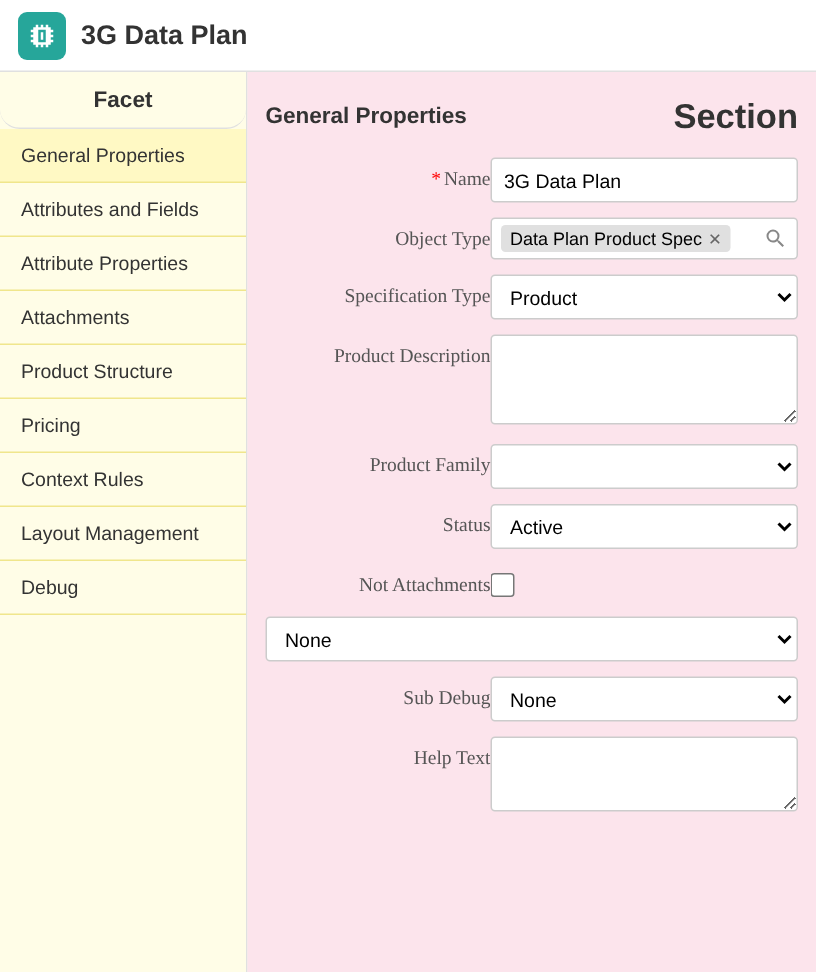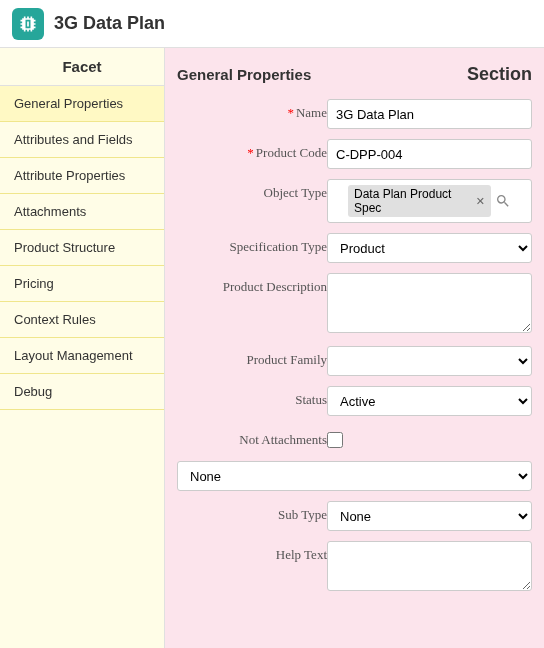--- a/index.html
+++ b/index.html
@@ -36,20 +36,21 @@
       flex-shrink: 0;
       padding-top: 0;
     }
     .sidebar-facet-label {
       text-align: center;
       font-weight: bold;
       font-size: 15px;
       padding: 10px 0;
       color: #333;
       border-bottom: 1px solid #e0e0e0;
+      border-radius: 13px;
     }
     .sidebar-item {
       padding: 10px 14px;
       cursor: pointer;
       color: #333;
       font-size: 13px;
       border-bottom: 1px solid #f0e68c;
     }
     .sidebar-item.active {
       background: #fff9c4;
@@ -68,21 +69,21 @@
       justify-content: space-between;
       align-items: center;
       margin-bottom: 14px;
     }
     .section-header .left-title {
       font-size: 15px;
       font-weight: 600;
       color: #333;
     }
     .section-header .right-title {
-      font-size: 18px;
+      font-size: 23px;
       font-weight: bold;
       color: #333;
     }
 
     
     .form-row {
       display: flex;
       align-items: flex-start;
       margin-bottom: 10px;
     }
@@ -130,22 +131,22 @@
       background: #fff;
       height: 30px;
       appearance: auto;
     }
     .object-type-field {
       display: flex;
       align-items: center;
       background: #fff;
       border: 1px solid #ccc;
       border-radius: 3px;
-      padding: 2px 20px;
-      height: 44px;
+      padding: 2px 6px;
+      height: 28px;
     }
     .object-type-tag {
       background: #e0e0e0;
       border-radius: 3px;
       padding: 2px 6px;
       font-size: 12px;
       display: flex;
       align-items: center;
       gap: 4px;
       margin-right: 4px;
@@ -231,28 +232,20 @@
 
     <div class="form-row">
       <div class="form-label">
         <span class="required">*</span><span>Name</span>
       </div>
       <div class="form-control">
         <input type="text" class="form-input" value="3G Data Plan" style="">
       </div>
     </div>
 
-    <div class="form-row">
-      <div class="form-label">
-        <span class="required">*</span><span>Product Code</span>
-      </div>
-      <div class="form-control">
-        <input type="text" class="form-input" value="C-DPP-004" style="">
-      </div>
-    </div>
 
     <div class="form-row">
       <div class="form-label">
         <span>Object Type</span>
       </div>
       <div class="form-control">
         <div class="object-type-field">
           <span class="object-type-tag">
             <span>Data Plan Product Spec</span>
             <span class="close-x">✕</span>
@@ -327,21 +320,21 @@
         <select class="form-select">
           <option>None</option>
           <option>Option A</option>
           <option>Option B</option>
         </select>
       </div>
     </div>
 
     <div class="form-row">
       <div class="form-label">
-        <span>Sub Type</span>
+        <span>Sub Debug</span>
       </div>
       <div class="form-control">
         <select class="form-select">
           <option>None</option>
           <option>Option A</option>
           <option>Option B</option>
         </select>
       </div>
     </div>
 

